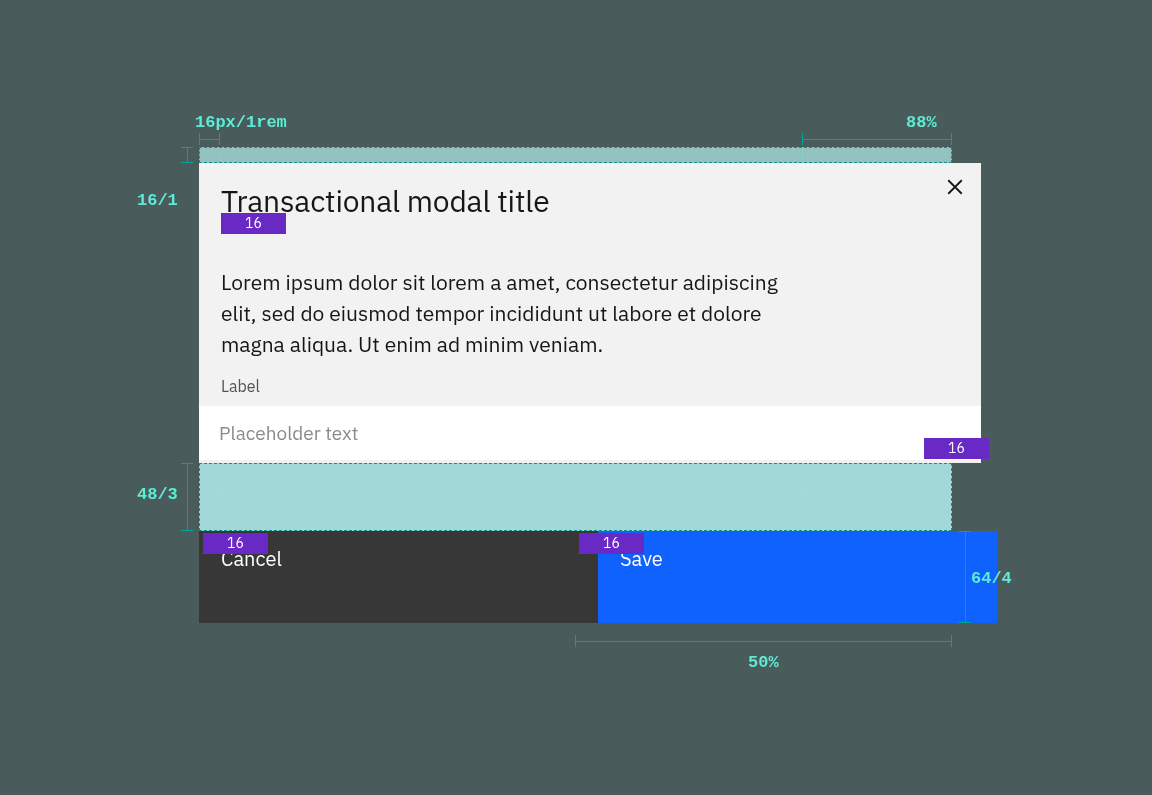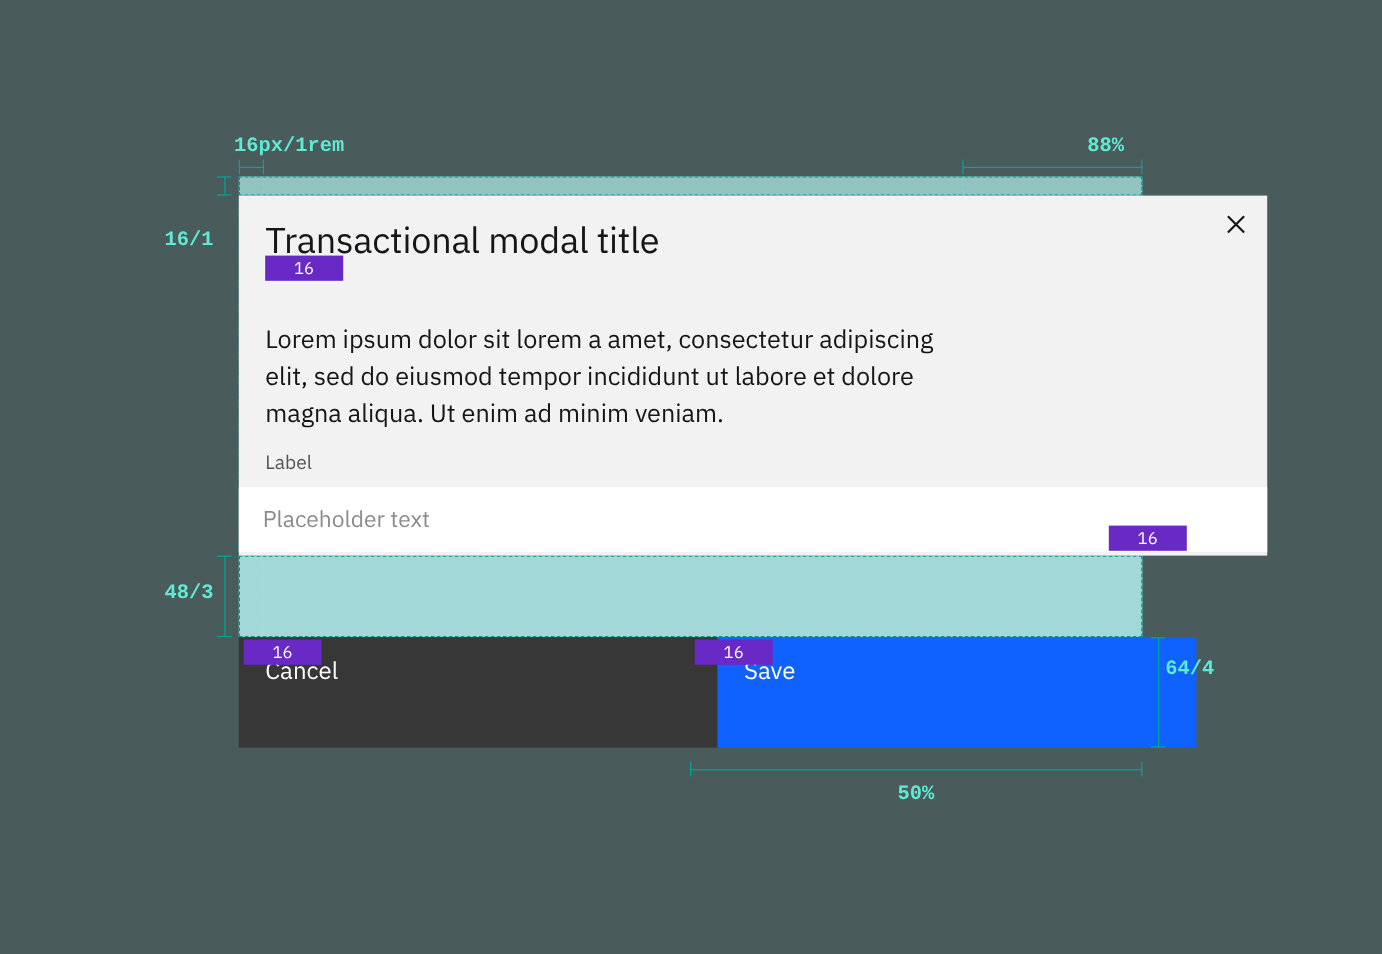--- a/index.html
+++ b/index.html
@@ -27,21 +27,21 @@
     height: 16px;
     background: rgba(177, 239, 237, 0.7);
     border: 1.5px dashed #0f8f8b;
   }
 
   
   .card {
     position: absolute;
     left: 0;
     top: 16px;
-    width: 857px;
+    width: 782px;
     background: #f2f2f2;
   }
   .card-inner {
     position: relative;
     padding: 20px 16px 0 22px;
   }
 
   .modal-title {
     font-size: 30px;
     font-weight: 400;
@@ -249,21 +249,21 @@
       <div class="tick" style="bottom:0"></div>
   </div>
 
   <div class="anno" style="left:-62px; top:338px;">48/3</div>
   <div class="ruler-v" style="left:-18px; top:316px; width:12px; height:68px;">
     <div class="line"></div>
       <div class="tick" style="top:0"></div>
       <div class="tick" style="bottom:0"></div>
   </div>
 
-  <div class="anno" style="left:772px; top:402px;">64/4</div>
+  <div class="anno" style="left:772px; top:422px;">64/4</div>
   <div class="ruler-v" style="left:760px; top:384px; width:12px; height:92px;">
     <div class="line"></div>
       <div class="tick" style="top:0"></div>
       <div class="tick" style="bottom:0"></div>
   </div>
 
   <div class="anno" style="left:549px; top:506px;">50%</div>
   <div class="ruler-h" style="left:376px; top:488px; width:377px; height:12px;">
     <div class="line"></div>
       <div class="tick" style="left:0"></div>

